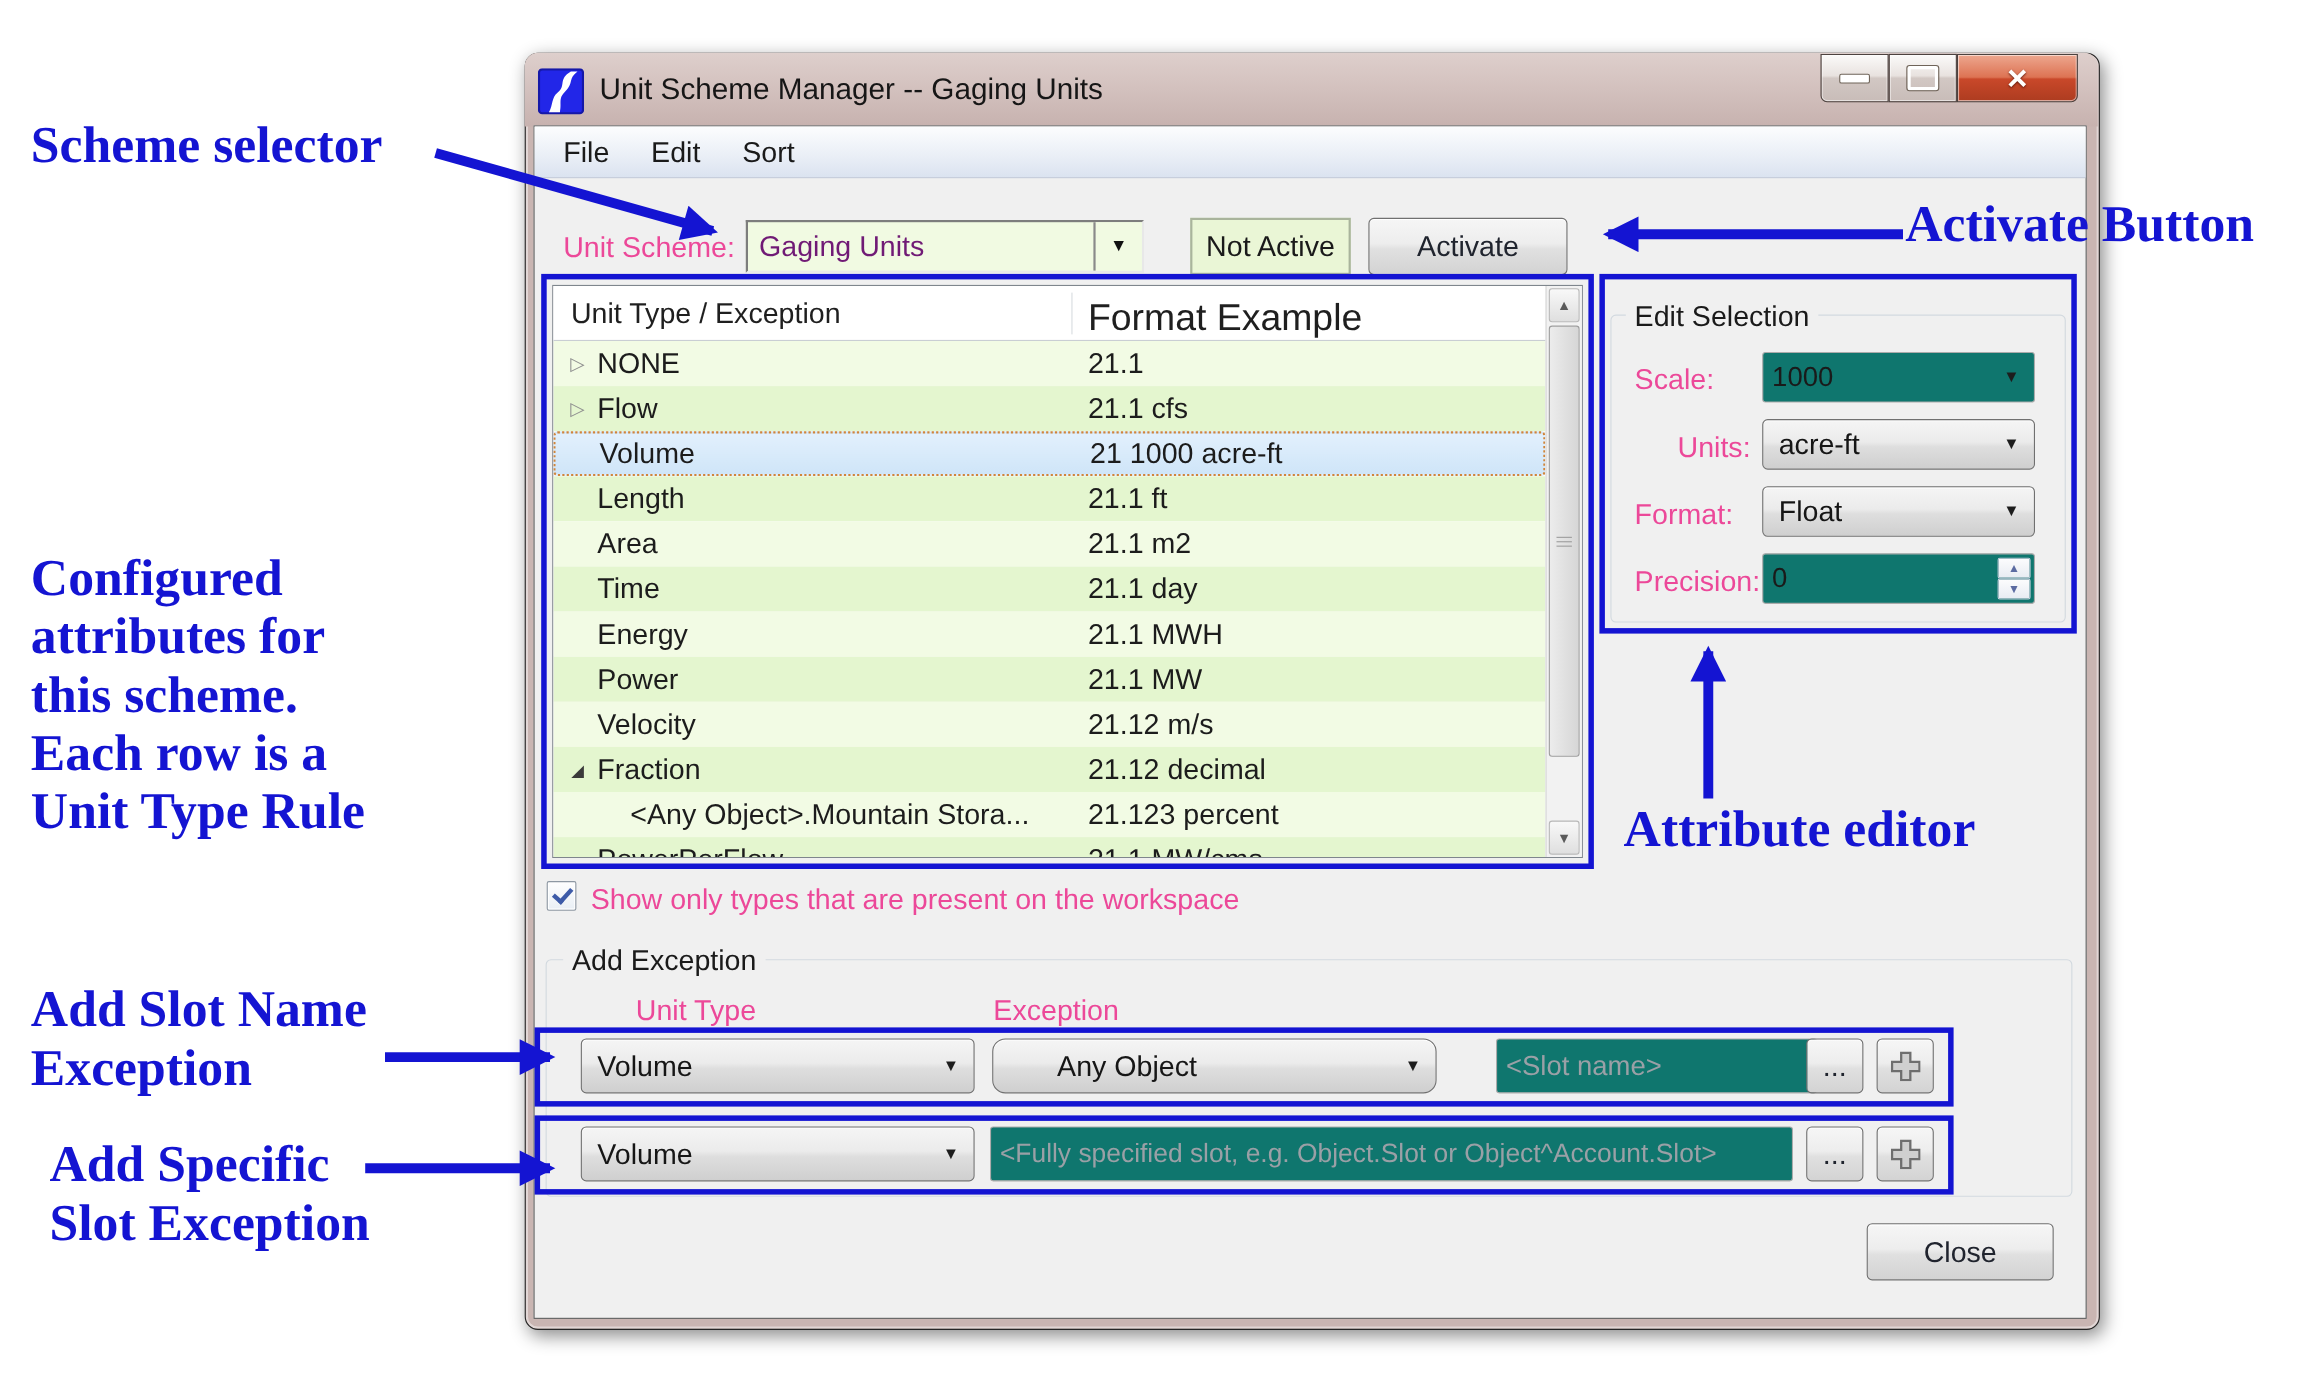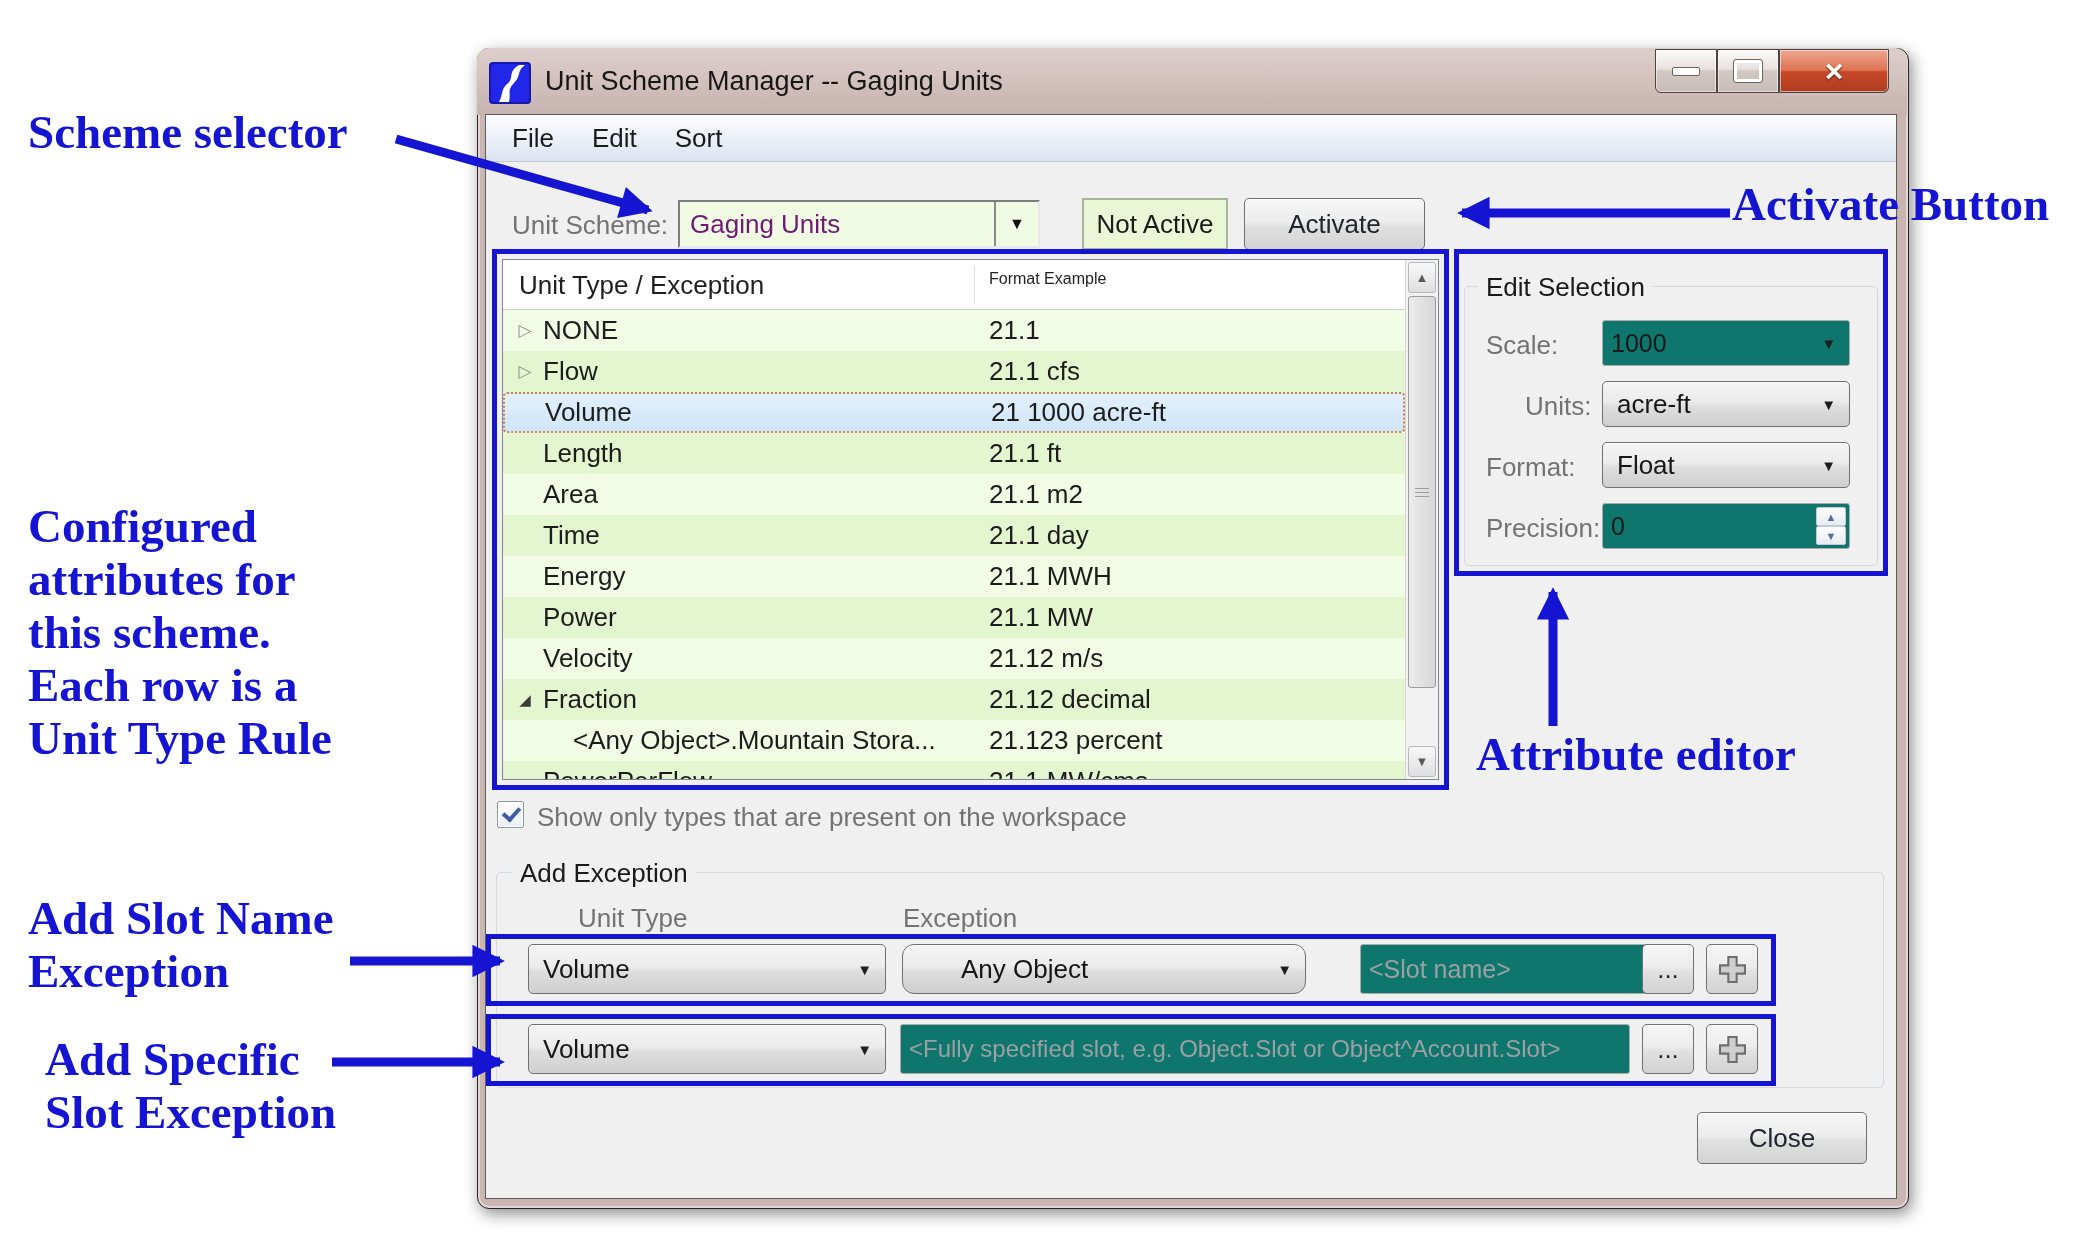--- a/index.html
+++ b/index.html
@@ -35,21 +35,21 @@
 
   .content{position:absolute;left:485px;top:114px;width:1412px;height:1085px;
            background:#f0f0f0;border:1px solid #5c5c5c;box-sizing:border-box;}
   .menubar{position:absolute;left:486px;top:115px;width:1410px;height:47px;
            background:linear-gradient(#fcfdfe,#e9eef6 60%,#dbe3f0);
            border-bottom:1px solid #c2cada;box-sizing:border-box;
            display:flex;align-items:center;padding-left:26px;gap:38px;}
   .menubar span{font-size:26px;color:#1a1a1a;}
 
   
-  .label{position:absolute;font-size:26px;color:#737373;white-space:nowrap;}
+  .label{position:absolute;font-size:26px;color:#ec4899;white-space:nowrap;}
   .aero{position:absolute;box-sizing:border-box;border:1px solid #707070;border-radius:5px;
         background:linear-gradient(#f5f5f5 0%,#ebebeb 45%,#dedede 55%,#cfcfcf 100%);
         box-shadow:inset 0 1px 0 #fff;display:flex;align-items:center;}
   .aero .txt{padding-left:14px;font-size:26px;color:#161616;white-space:nowrap;}
   .arr{position:absolute;right:13px;top:50%;transform:translateY(-50%);
        font-size:15px;color:#1d1d1d;line-height:15px;}
   .btn{position:absolute;box-sizing:border-box;border:1px solid #707070;border-radius:5px;
        background:linear-gradient(#f6f6f6 0%,#ededed 45%,#e0e0e0 55%,#d3d3d3 100%);
        box-shadow:inset 0 1px 0 #fff;display:flex;align-items:center;justify-content:center;
        font-size:26px;color:#20242e;}
@@ -69,21 +69,21 @@
   .status-box{position:absolute;box-sizing:border-box;background:#eaf6d6;
         border:2px solid #a9b49c;display:flex;align-items:center;justify-content:center;
         font-size:26px;color:#1a1a1a;}
 
   
   .tablebox{position:absolute;left:502px;top:259px;width:937px;height:521px;
             background:#fff;border:1px solid #7f868d;box-sizing:border-box;overflow:hidden;}
   .thead{position:absolute;left:0;top:0;width:902px;height:50px;background:#fff;
          border-bottom:1px solid #c9ced3;box-sizing:border-box;}
   .thead .h1{position:absolute;left:16px;top:10px;font-size:26px;color:#1f1f1f;}
-  .thead .h2{position:absolute;left:486px;top:10px;font-size:16px;color:#1f1f1f;}
+  .thead .h2{position:absolute;left:486px;top:10px;font-size:34px;color:#1f1f1f;}
   .thead .hdiv{position:absolute;left:471px;top:6px;width:1px;height:38px;background:#d8dcdf;}
   .trows{position:absolute;left:0;top:50px;width:902px;height:469px;overflow:hidden;}
   .trow{position:relative;height:41px;display:flex;align-items:center;box-sizing:border-box;}
   .trow:nth-child(odd){background:#f2fbe4;}
   .trow:nth-child(even){background:#e4f6cf;}
   .trow.selected{background:linear-gradient(#e2f0fd,#cfe5f8);
         border:2px dotted #d0853a;border-radius:4px;}
   .exp{width:36px;padding-left:4px;text-align:center;font-size:17px;color:#8f8f8f;flex:none;}
   .exp.open{font-size:15px;color:#3a3a3a;}
   .c1{font-size:26px;color:#1c1c1c;white-space:nowrap;}

